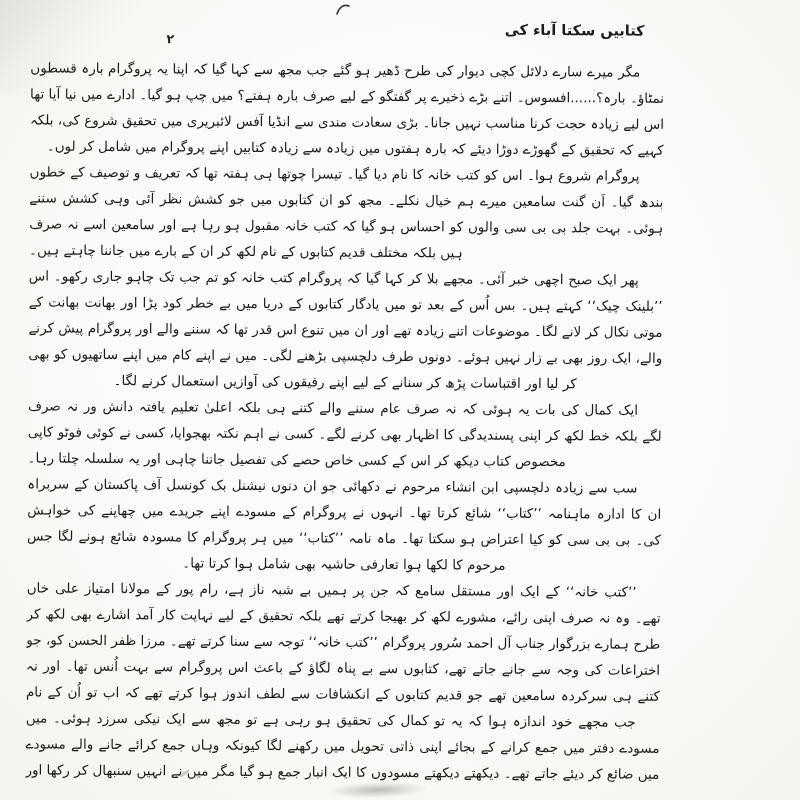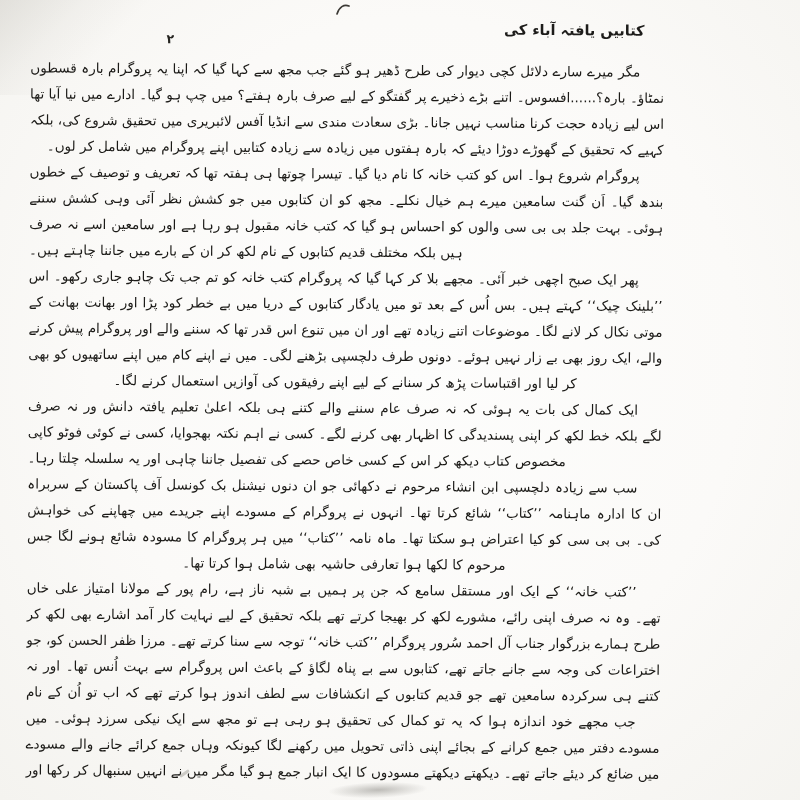--- a/index.html
+++ b/index.html
@@ -68,21 +68,21 @@
 <div class="page">
   <div class="curl"></div>
 
   <div class="mark-top">
     <svg width="20" height="12" viewBox="0 0 20 12">
       <path d="M3 11 C5 4, 10 1, 15 3" stroke="#3c3a36" stroke-width="1.7" fill="none" stroke-linecap="round"></path>
     </svg>
   </div>
 
   <div class="tilt">
-    <div class="header-title">کتابیں یافتہ آباء کی</div>
+    <div class="header-title">کتابیں سکتا آباء کی</div>
     <div class="page-number">۲</div>
     <div class="body-text" id="body-text">
         <div class="para">
           <div class="line first">مگر میرے سارے دلائل کچی دیوار کی طرح ڈھیر ہو گئے جب مجھ سے کہا گیا کہ اپنا یہ پروگرام بارہ قسطوں میں</div>
           <div class="line">نمٹاؤ۔ بارہ؟......افسوس۔ اتنے بڑے ذخیرے پر گفتگو کے لیے صرف بارہ ہفتے؟ میں چپ ہو گیا۔ ادارے میں نیا آیا تھا</div>
           <div class="line">اس لیے زیادہ حجت کرنا مناسب نہیں جانا۔ بڑی سعادت مندی سے انڈیا آفس لائبریری میں تحقیق شروع کی، بلکہ یوں</div>
           <div class="line" style="text-align-last: right;">کہیے کہ تحقیق کے گھوڑے دوڑا دیئے کہ بارہ ہفتوں میں زیادہ سے زیادہ کتابیں اپنے پروگرام میں شامل کر لوں۔</div>
         </div>
         <div class="para">
           <div class="line first">پروگرام شروع ہوا۔ اس کو کتب خانہ کا نام دیا گیا۔ تیسرا چوتھا ہی ہفتہ تھا کہ تعریف و توصیف کے خطوں کا تانتا</div>

